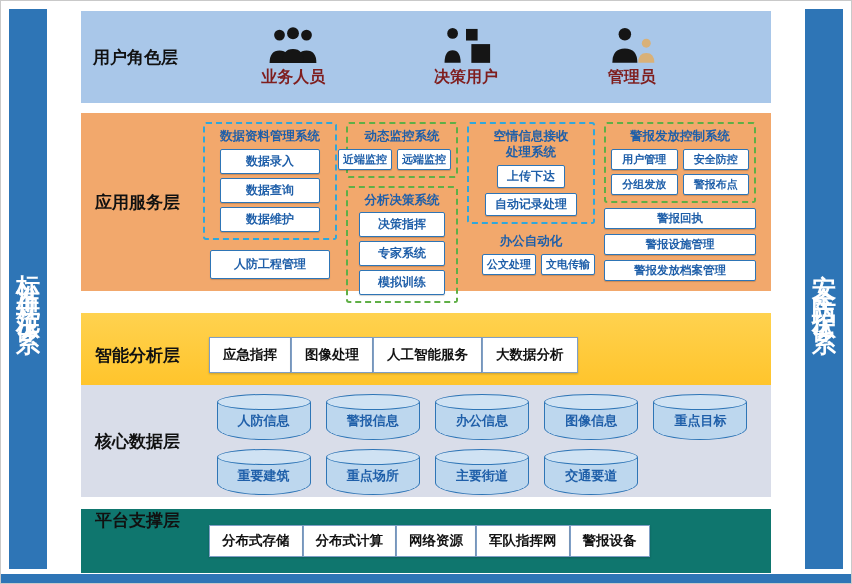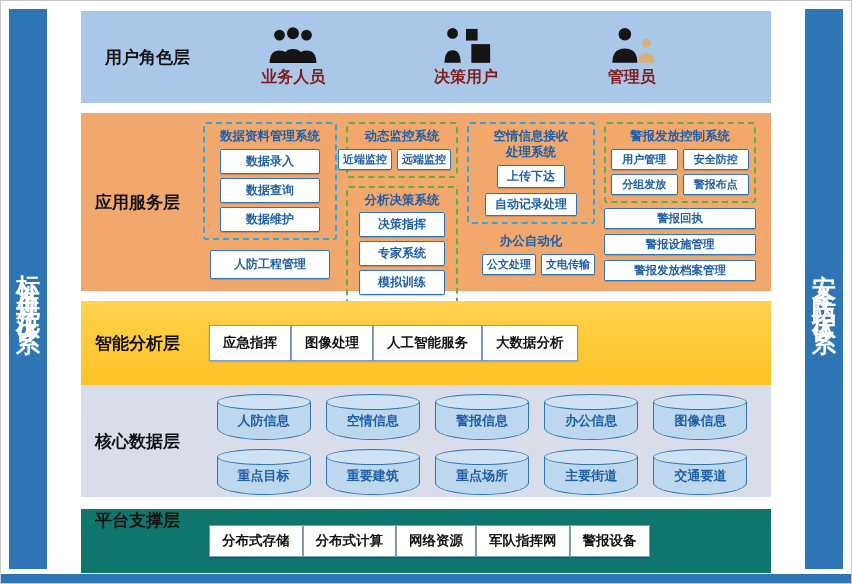--- a/index.html
+++ b/index.html
@@ -21,21 +21,21 @@
     color:#ffffff; font-size:24px; font-weight:bold; letter-spacing:11px;
   }
   .bottom-strip { position:absolute; left:0; right:0; bottom:0; height:9px; background:#2E75B6; }
 
   
   .band { position:absolute; left:80px; width:690px; display:flex; box-sizing:border-box; }
   .band-label { font-size:17px; font-weight:bold; color:#111; flex:0 0 auto; }
 
   
   .user-band { top:10px; height:92px; background:#A9C7E9; align-items:center; }
-  .user-band .band-label { width:126px; padding-left:24px; box-sizing:border-box;font-family:Liberation Mono, monospace; }
+  .user-band .band-label { width:126px; padding-left:12px; box-sizing:border-box;font-family:Liberation Mono, monospace; }
   .roles { flex:1; display:flex; justify-content:space-around; align-items:center; padding-right:60px; }
   .role { display:flex; flex-direction:column; align-items:center; }
   .role-name { font-size:16px; font-weight:bold; color:#7f1d1d; margin-top:4px; }
 
   
   .app-band { top:112px; height:178px; background:#F2A86C; }
   .app-band .band-label { width:122px; padding-left:14px; box-sizing:border-box; align-self:center; }
   .app-cols { flex:1; display:flex; gap:9px; padding:9px 6px 8px 0; align-items:flex-start; }
   .app-col { box-sizing:border-box; }
   .c1 { width:134px; } .c2 { width:112px; } .c3 { width:128px; } .c4 { width:152px; }
@@ -59,21 +59,21 @@
   .wide-btn { width:120px; margin:10px auto 0; padding:5px 0; }
   .btn-row { display:flex; gap:5px; justify-content:flex-end; margin-top:2px; }
   .btn-row .btn { font-size:11px; padding:2px 4px; flex:0 0 auto; }
   .c2 .stack .btn { width:86px; margin:4px auto 0; display:block; }
   .c3 .group .btn { display:block; width:max-content; margin:5px auto 0; padding:2px 9px; }
   .grid2 { display:grid; grid-template-columns:1fr 1fr; gap:4px 5px; }
   .grid2 .btn { font-size:11px; padding:2px 2px; }
   .c4 .row-btn { display:block; width:100%; margin-top:5px; font-size:11.5px; padding:2px 2px; }
 
   
-  .analysis-band { top:300px; height:84px; background:linear-gradient(#FFD24F,#FFC226); align-items:center;justify-content:flex-end; }
+  .analysis-band { top:312px; height:84px; background:linear-gradient(#FFD24F,#FFC226); align-items:center;justify-content:flex-end; }
   .analysis-band .band-label { width:128px; padding-left:14px; box-sizing:border-box; }
   .flat-items { flex:1; display:flex; align-items:center; }
   .big-btn {
     background:#fff; border:1px solid #7F9FC6; color:#111; font-weight:bold;
     font-size:13.5px; padding:8px 13px; box-shadow:0 1px 2px rgba(0,0,0,.2);
   }
 
   
   .data-band { top:384px; height:112px; background:#D9DDE9; }
   .data-band .band-label { width:128px; padding-left:14px; box-sizing:border-box; align-self:center; }
@@ -228,25 +228,20 @@
     <div class="band-label">核心数据层</div>
     <div class="cyl-grid">
       <div class="cyl">
           <div class="cyl-body"></div>
           <div class="cyl-top"></div>
           <div class="cyl-label">人防信息</div>
         </div>
       <div class="cyl">
           <div class="cyl-body"></div>
           <div class="cyl-top"></div>
-          <div class="cyl-label">空情信息</div>
-        </div>
-      <div class="cyl">
-          <div class="cyl-body"></div>
-          <div class="cyl-top"></div>
           <div class="cyl-label">警报信息</div>
         </div>
       <div class="cyl">
           <div class="cyl-body"></div>
           <div class="cyl-top"></div>
           <div class="cyl-label">办公信息</div>
         </div>
       <div class="cyl">
           <div class="cyl-body"></div>
           <div class="cyl-top"></div>

